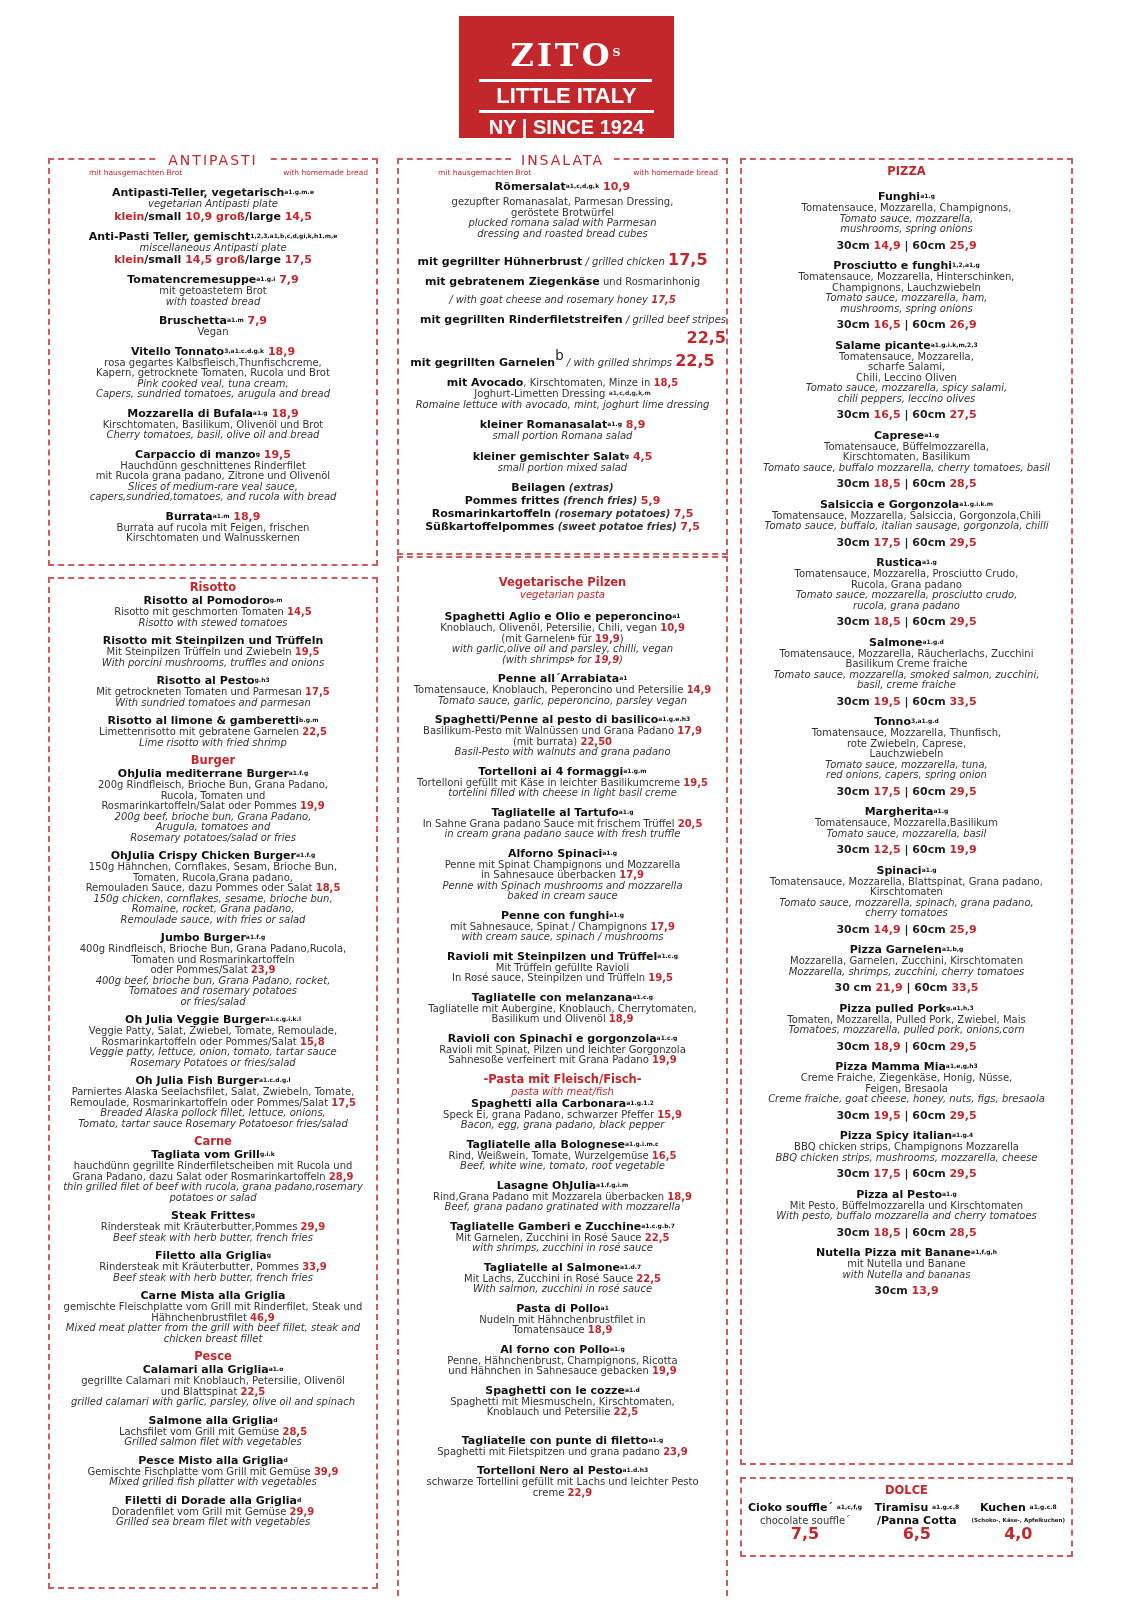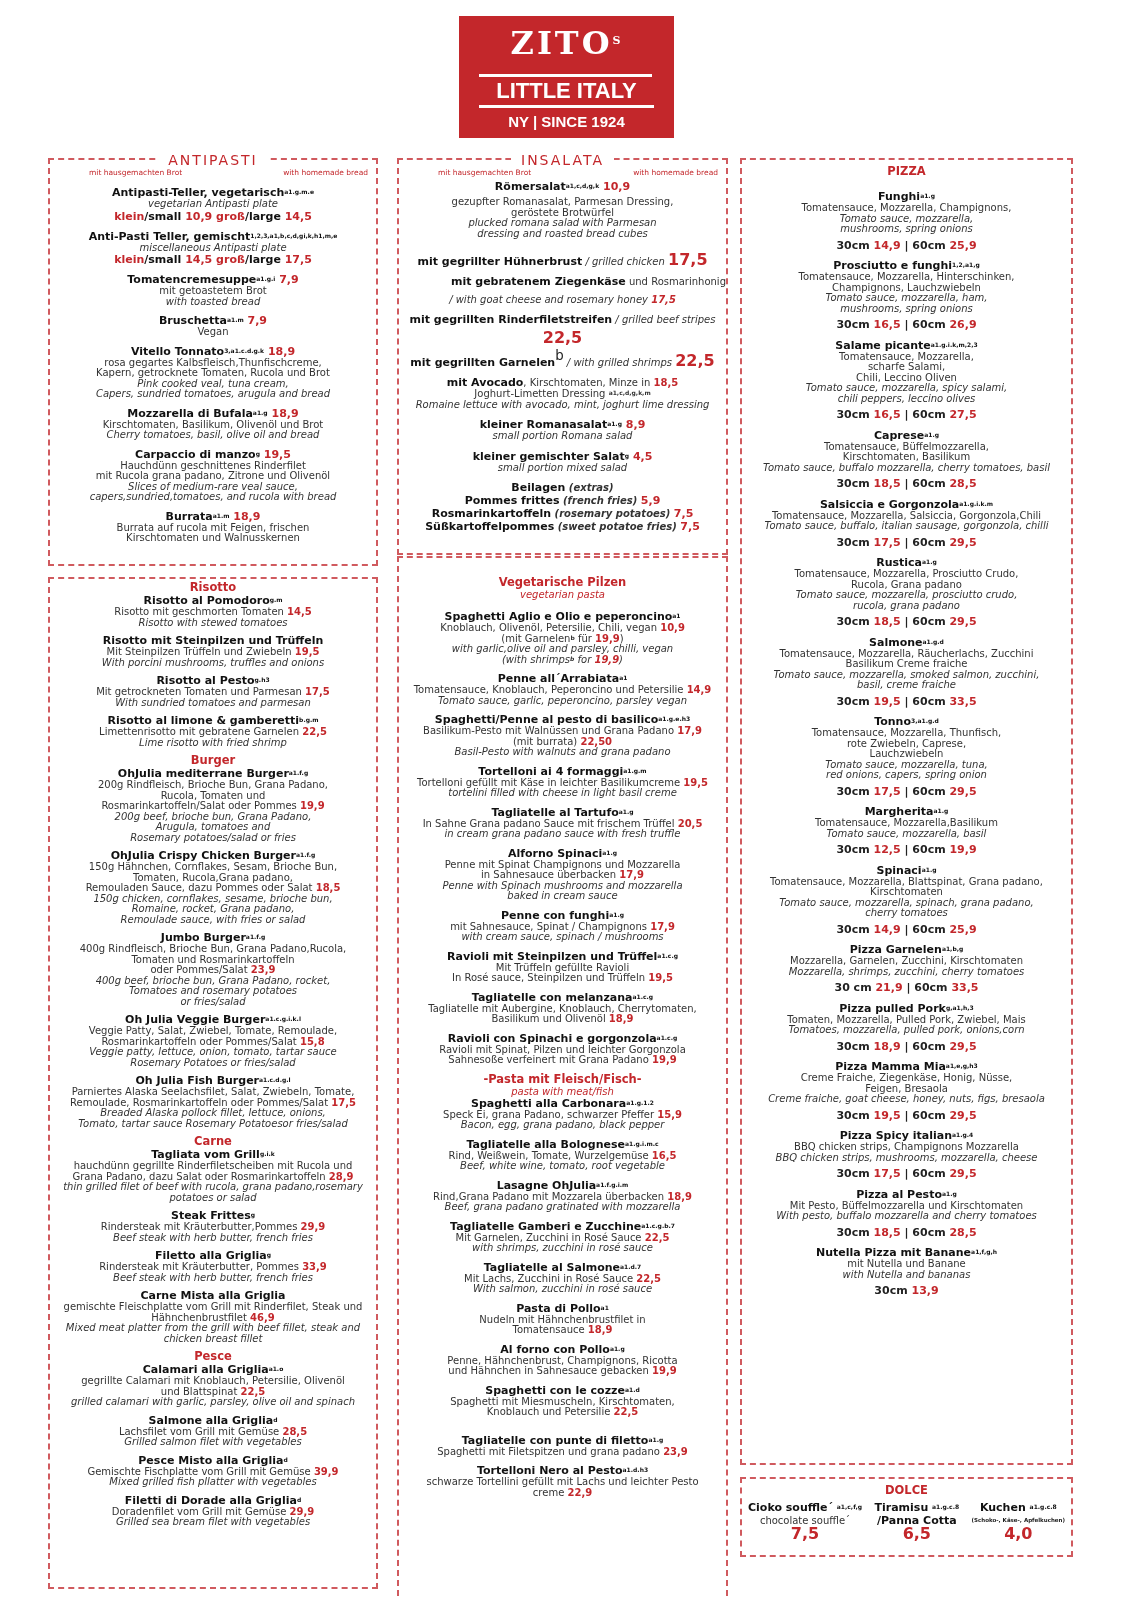--- a/index.html
+++ b/index.html
@@ -1,22 +1,22 @@
 <!DOCTYPE html>
 <html><head>
 <meta charset="utf-8">
 <style>
   * { box-sizing: border-box; margin: 0; padding: 0; }
   html, body { width: 1131px; height: 1600px; background: #ffffff; overflow: hidden; }
   body { font-family: "DejaVu Sans", sans-serif; color: #222; position: relative; }
   .logo { position: absolute; left: 459px; top: 16px; width: 215px; height: 122px; background: #c3272b; color: #fff; text-align: center; }
-  .logo .l1 { font-family: "DejaVu Serif", serif; font-weight: bold; font-size: 32px; letter-spacing: 3px; margin-top: 10px; line-height: 34px; border-bottom: 3px solid #fff; margin-left: 20px; margin-right: 22px; padding-bottom: 14px; }
+  .logo .l1 { font-family: "DejaVu Serif", serif; font-weight: bold; font-size: 32px; letter-spacing: 3px; margin-top: 22px; line-height: 34px; border-bottom: 3px solid #fff; margin-left: 20px; margin-right: 22px; padding-bottom: 7px; }
   .logo .l1 sup { font-size: 11px; letter-spacing: 0; vertical-align: top; position: relative; top: -2px; }
   .logo .l2 { font-family: "Liberation Sans", sans-serif; font-weight: bold; font-size: 22px; line-height: 28px; margin: 0 20px; border-bottom: 3px solid #fff; }
-  .logo .l3 { font-family: "Liberation Sans", sans-serif; font-weight: bold; font-size: 15px; line-height: 28px; }
+  .logo .l3 { font-family: "Liberation Sans", sans-serif; font-weight: bold; font-size: 20px; line-height: 28px; }
 
   .box { position: absolute; border: 2px dashed #d05a5e; }
   .box-title-wrap { position: absolute; left: 0; right: 0; text-align: center; }
   .box-title { display: inline-block; background: #fff; padding: 0 10px; color: #c3272b; font-size: 14px; letter-spacing: 2px; }
   .box-sub { position: absolute; top: 8px; font-size: 7.5px; color: #c3272b; }
   .box-sub.left { left: 8px; padding-left: 31px; } .box-sub.right { right: 8px; }
 
   .content { position: absolute; left: 0; right: 0; text-align: center; }
   .item { margin-bottom: 7px; line-height: 10.5px; }
   .name { font-weight: bold; font-size: 11px; color: #111; line-height: 13px; }
@@ -215,23 +215,23 @@
   <div class="content" id="insalata-content" style="top:20px;">
       <div class="item" style="margin-bottom: 12px;">
         <div class="name">Römersalat<sup>a1,c,d,g,k</sup>  <span class="pr">10,9</span></div>
         <div style="height: 4px;"> </div>
         <div class="de">gezupfter Romanasalat, Parmesan Dressing,</div>
         <div class="de">geröstete Brotwürfel</div>
         <div class="en">plucked romana salad with Parmesan</div>
         <div class="en">dressing and roasted bread cubes</div>
       </div>
       <div style="line-height: 18px;"><span class="name">mit gegrillter Hühnerbrust</span><span class="en"> / grilled chicken </span><span class="pr">17,5</span></div>
-      <div style="line-height: 18px; text-align: right;"><span class="name">mit gebratenem Ziegenkäse</span><span class="de"> und Rosmarinhonig</span></div>
+      <div style="line-height: 18px;"><span class="name">mit gebratenem Ziegenkäse</span><span class="de"> und Rosmarinhonig</span></div>
       <div class="en" style="line-height: 18px;">/ with goat cheese and rosemary honey <span class="pr">17,5</span></div>
-      <div style="line-height: 18px;"><span class="name">mit gegrillten Rinderfiletstreifen</span><span class="en"> / grilled beef stripes </span><span class="pr">22,5</span></div>
+      <div style="line-height: 18px; text-align: right;"><span class="name">mit gegrillten Rinderfiletstreifen</span><span class="en"> / grilled beef stripes </span><span class="pr">22,5</span></div>
       <div style="line-height: 18px;"><span class="name">mit gegrillten Garnelen</span><sup>b</sup><span class="en"> / with grilled shrimps </span><span class="pr">22,5</span></div>
       <div class="item" style="margin-top: 4px; margin-bottom: 8px;">
         <div class="de"><span class="name">mit Avocado</span>, Kirschtomaten, Minze in <span class="pr">18,5</span></div>
         <div class="de">Joghurt-Limetten Dressing <sup class="al">a1,c,d,g,k,m</sup></div>
         <div class="en">Romaine lettuce with avocado, mint, joghurt lime dressing</div>
       </div>
       <div class="item" style="margin-bottom: 8px;">
         <div class="name">kleiner Romanasalat<sup>a1.g</sup>  <span class="pr">8,9</span></div>
         <div class="en">small portion Romana salad</div>
       </div>

